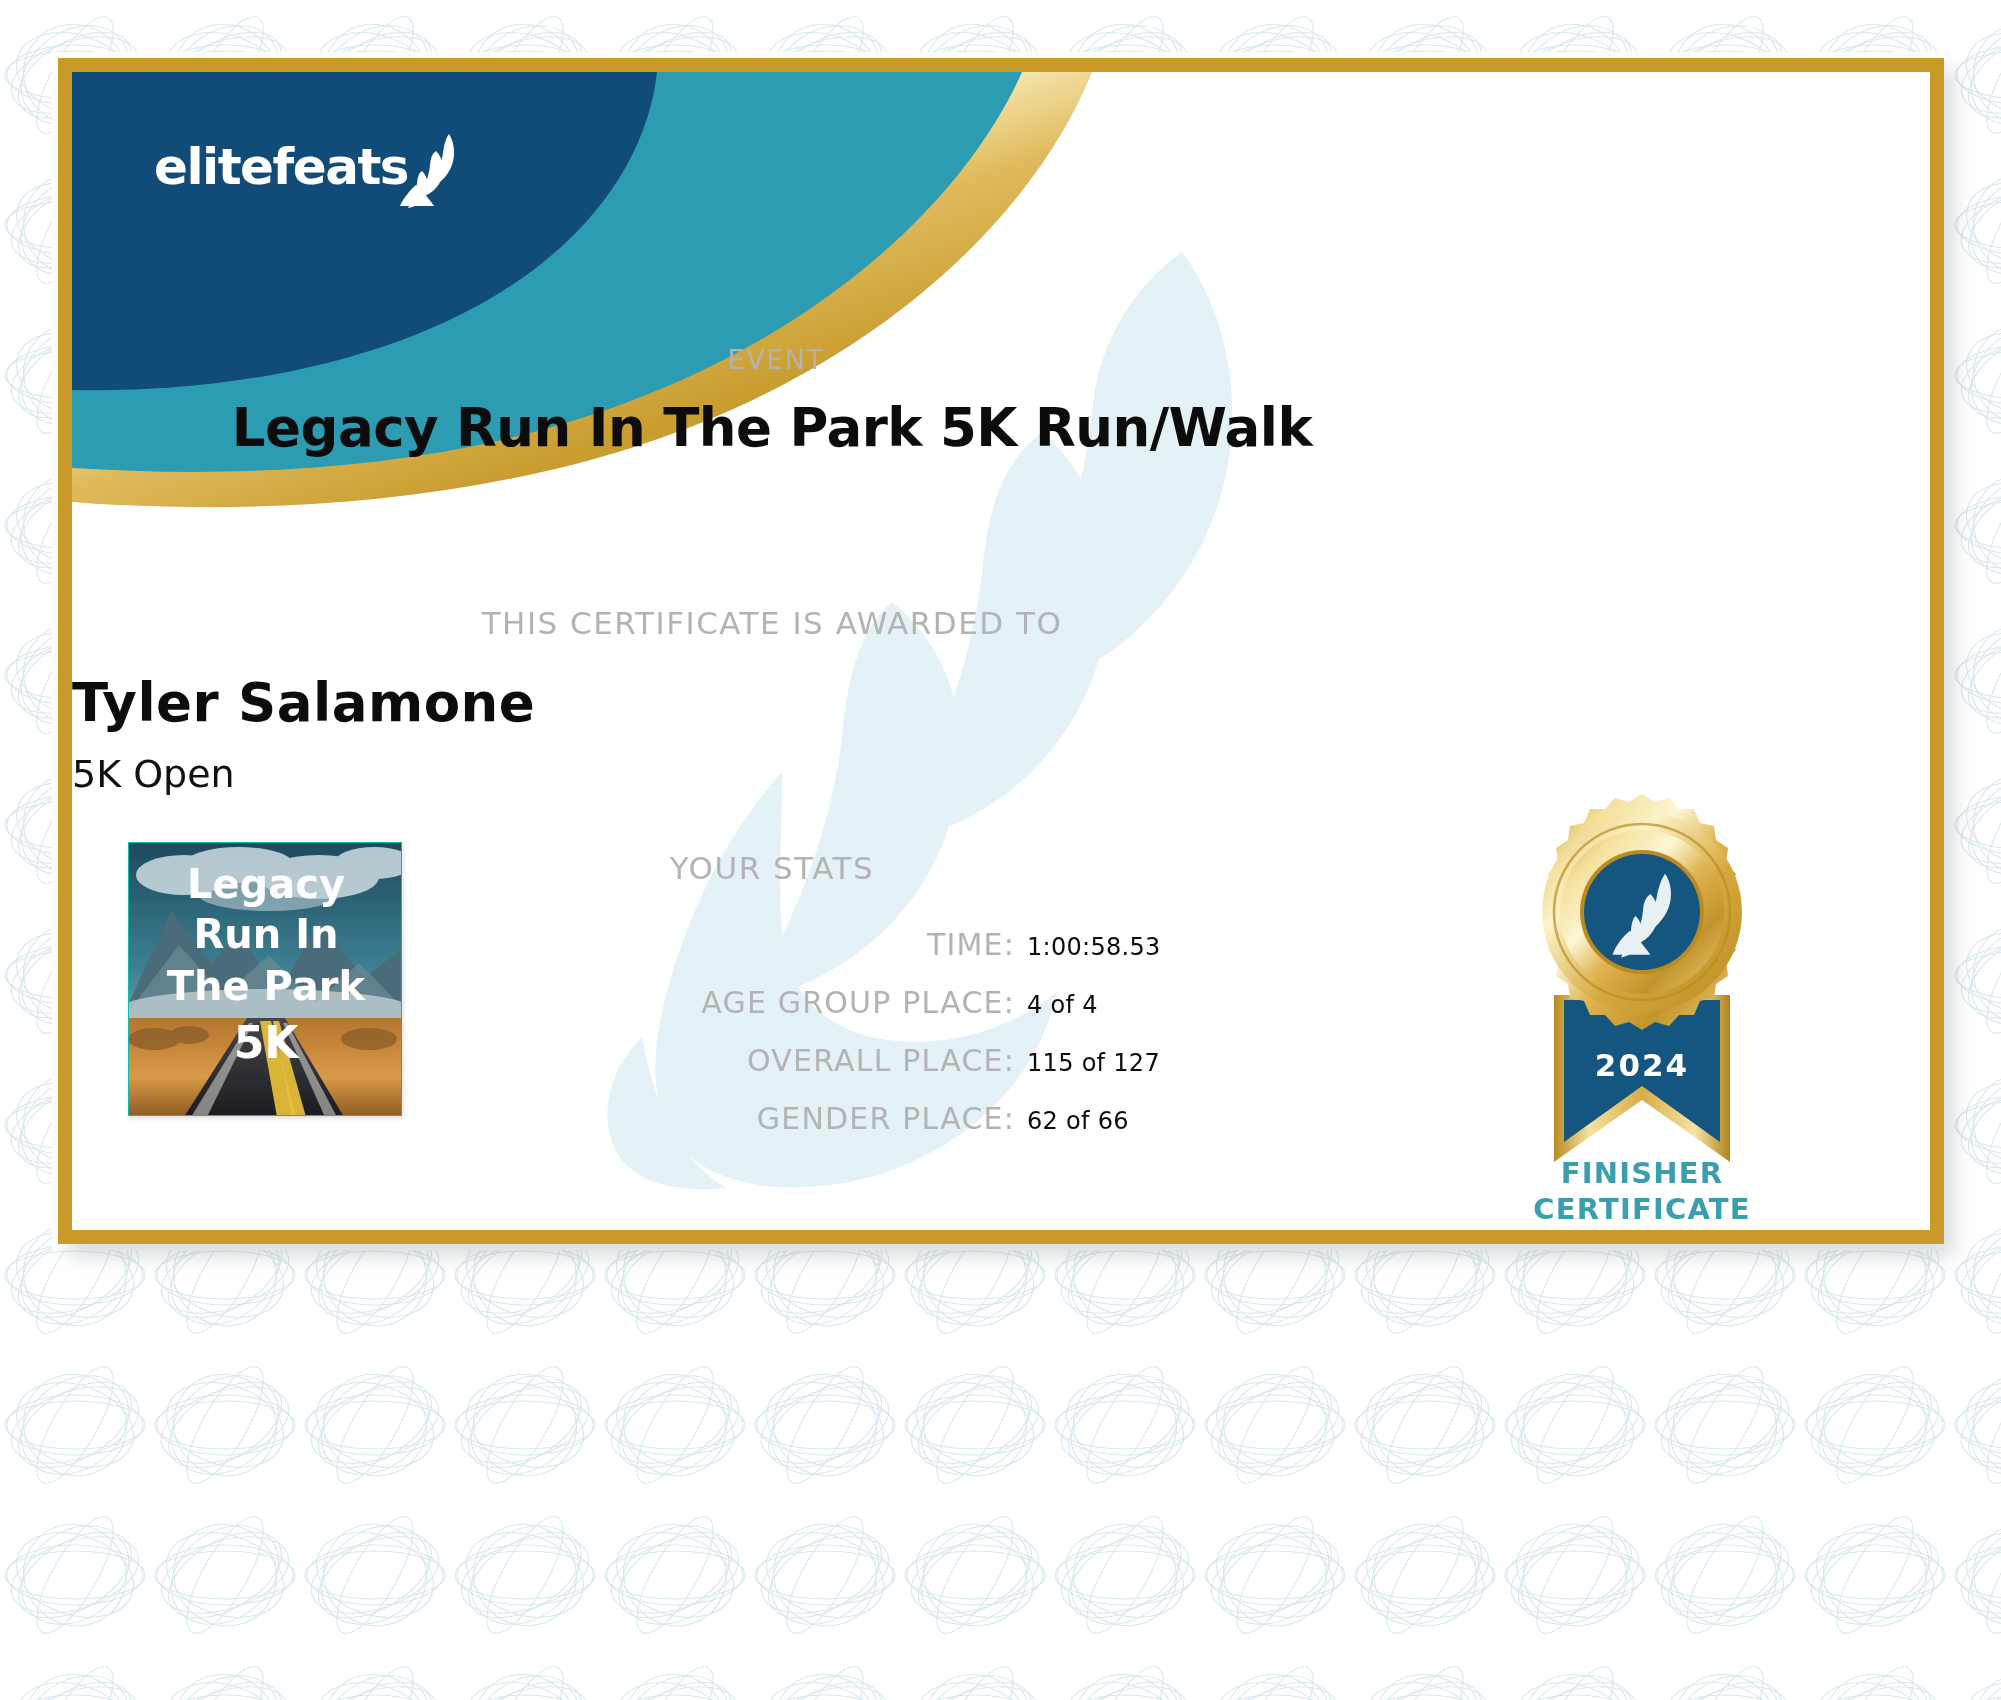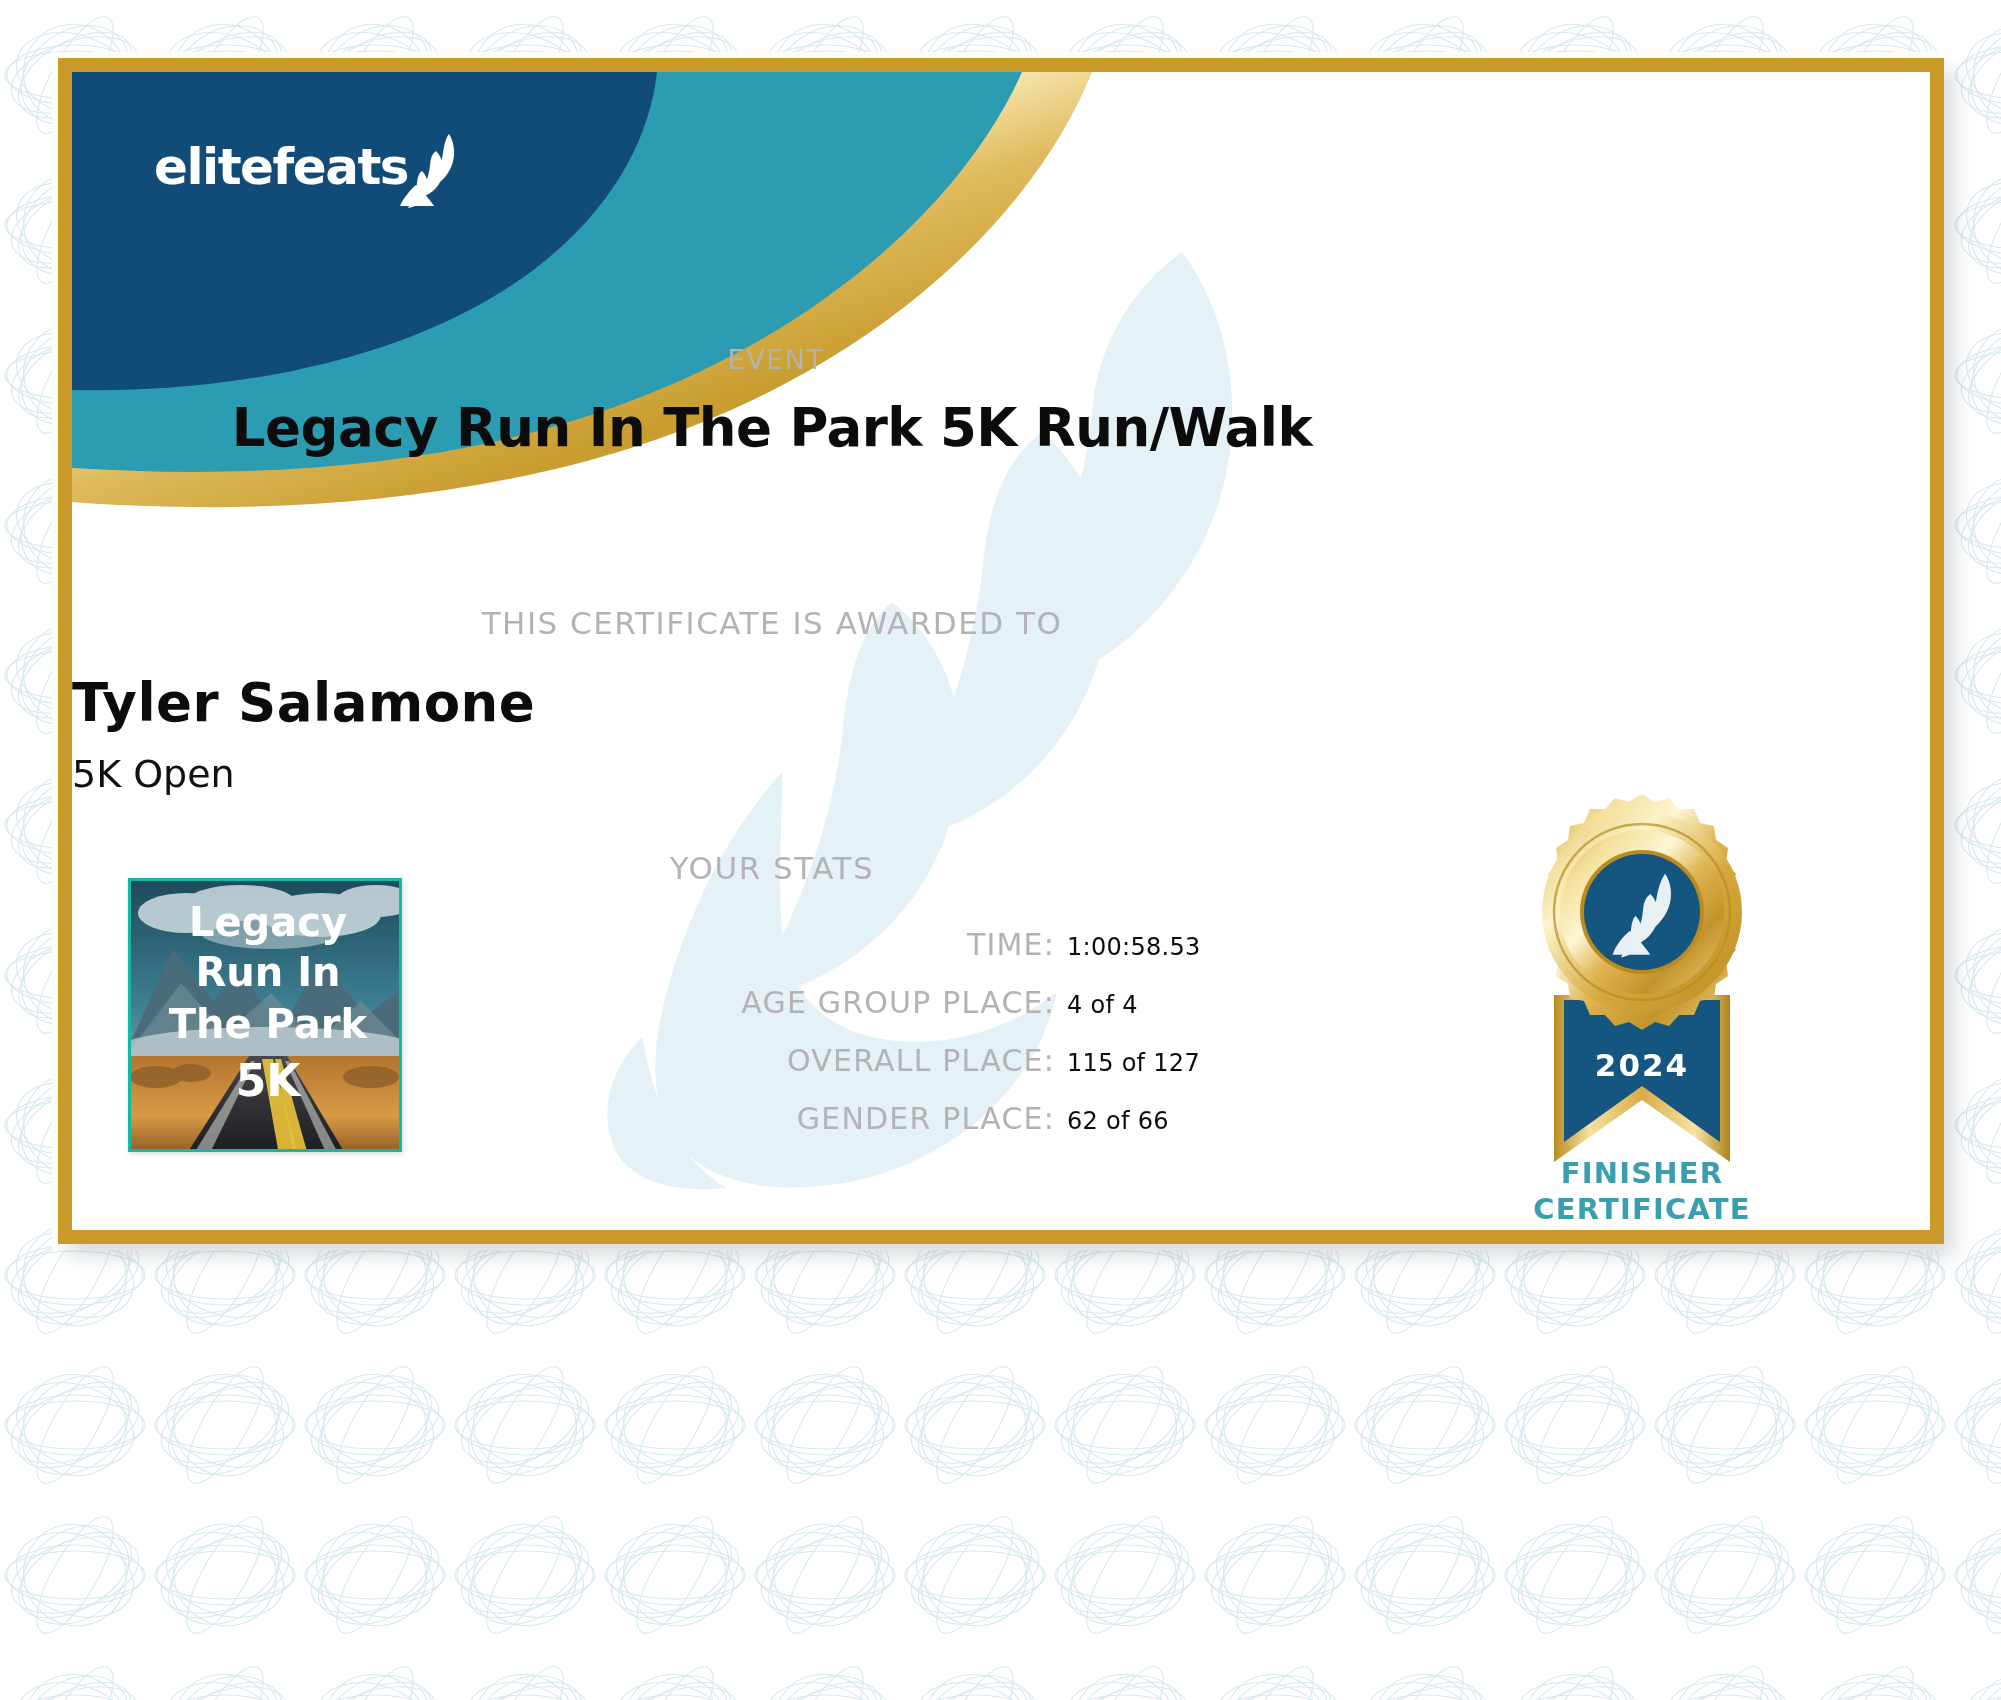--- a/index.html
+++ b/index.html
@@ -112,45 +112,44 @@
   }
   #stats-label {
     position:absolute; left:0; top:778px; width:1400px;
     text-align:center; font-size:31px;
   }
 
   
   #stats-table {
     position:absolute; left:330px; top:855px; width:1070px;
   }
-  .stat-row { display:flex; align-items:baseline; margin-bottom:23px;padding-left:40px; }
+  .stat-row { display:flex; align-items:baseline; margin-bottom:23px; }
   .stat-label {
     width:625px; text-align:right; padding-right:12px;
     color:#b3b3b3;
     font-family:"DejaVu Sans", sans-serif;
     font-size:30px;
     letter-spacing:1.2px;
   }
   .stat-value {
     font-family:"DejaVu Sans", sans-serif;
     font-weight:400;
     font-size:24px;
     color:#0c0c0c;
     letter-spacing:0.3px;
   }
 
   
   #event-thumb {
     position:absolute; left:56px; top:770px;
     width:274px; height:274px;
-    border:3px solid #14b8a6;
+    border:1px solid #14b8a6;
     overflow:hidden;
     z-index:10;
     box-shadow:1px 2px 5px rgba(0,0,0,0.15);
-    margin-top:36px;
   }
   #event-thumb svg { display:block; }
 
   
   #medal { position:absolute; left:1430px; top:718px; width:280px; height:400px; z-index:10; }
   #medal-caption {
     position:absolute; left:1380px; top:1083px; width:380px;
     text-align:center;
     color:#3a9db0;
     font-family:"DejaVu Sans", sans-serif;

